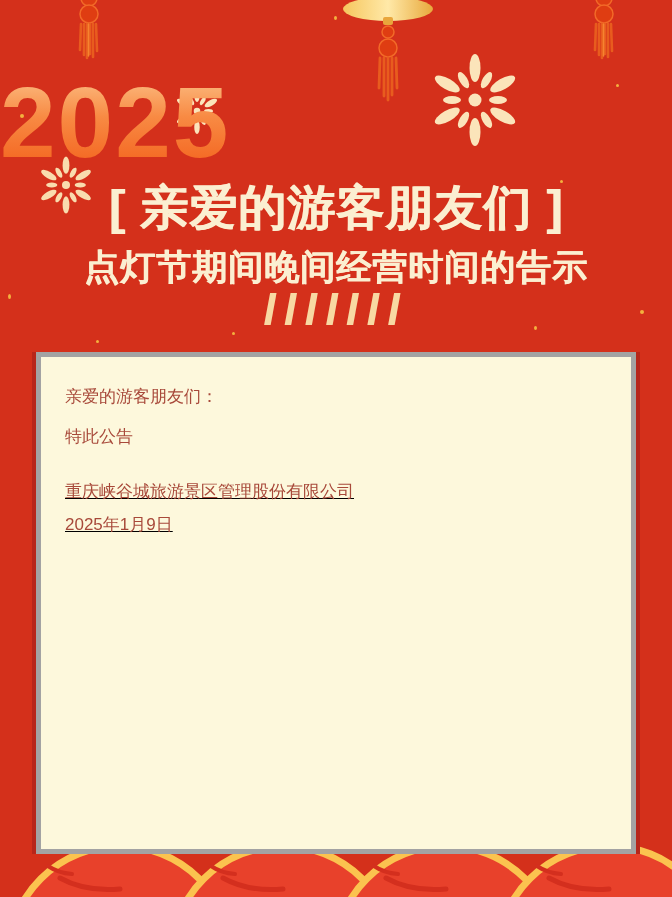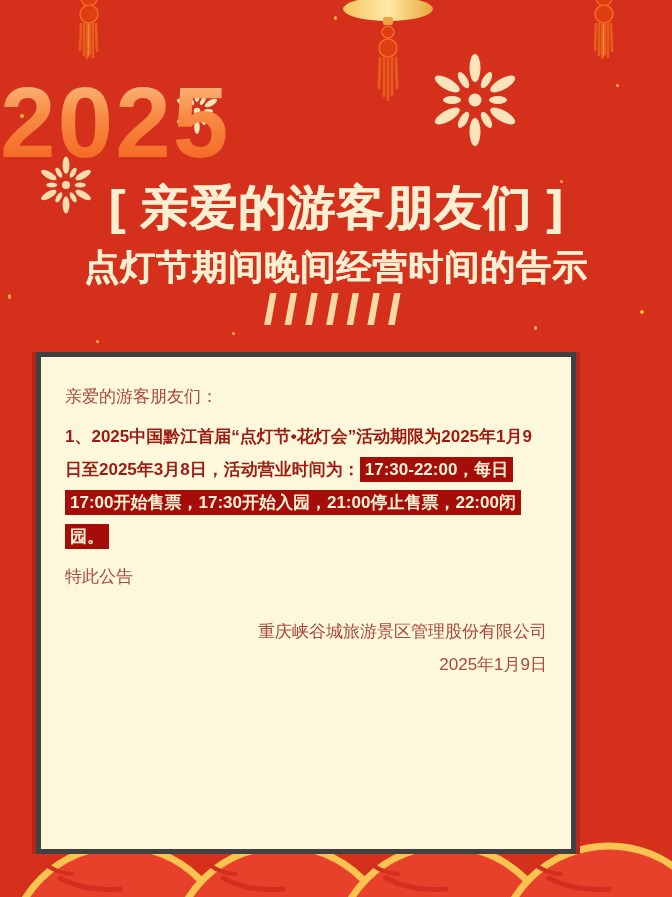--- a/index.html
+++ b/index.html
@@ -28,39 +28,39 @@
     font-size:35px;font-weight:900;color:#FBEFD1;letter-spacing:1px;
     text-shadow:0.8px 0 0 #FBEFD1;
   }
   .slashes{
     position:absolute;top:286px;left:0;width:100%;text-align:center;z-index:3;
     font-size:42px;font-weight:900;color:#F8D9A3;letter-spacing:9px;
     text-shadow:1.5px 0 0 #F8D9A3;
   }
 
   .notice-box{
-    position:absolute;left:36px;top:352px;width:540px;height:502px;
+    position:absolute;left:36px;top:352px;width:600px;height:502px;
     box-sizing:border-box;z-index:2;
     background:#FDF8DC;
-    border:5px solid #404040;
+    border:5px solid #a3a3a3;
     box-shadow:4px 0 0 #B7261A,-4px 0 0 #B7261A;
     padding:16px 24px 10px 24px;
   }
   .notice-box p{
     margin:7px 0;font-size:17px;line-height:1.95;color:#A8493A;
   }
   .notice-box p.emph{
     color:#9E190F;font-weight:700;
   }
   .highlight{
     background:#A50D08;color:#FCF3D6;font-weight:700;
     padding:3px 5px;
     -webkit-box-decoration-break:clone;box-decoration-break:clone;
   }
-  .signature{margin-top:22px;text-align:right;}
+  .signature{margin-top:22px;text-decoration:underline;}
   .signature p{margin:0;}
 
   .speckle{position:absolute;border-radius:50%;background:#F3B13E;z-index:1;}
 </style>
 </head>
 <body>
 
 <svg class="deco-svg" width="672" height="360" viewBox="0 0 672 360">
   <defs>
     <linearGradient id="goldGrad" x1="0" y1="0" x2="1" y2="0">
@@ -143,21 +143,20 @@
 <div class="speckle" style="left:534px;top:326px;width:3px;height:4px;"></div>
 <div class="speckle" style="left:560px;top:180px;width:3px;height:3px;"></div>
 
 <div class="year">2025</div>
 <div class="title">[ 亲爱的游客朋友们 ]</div>
 <div class="subtitle">点灯节期间晚间经营时间的告示</div>
 <div class="slashes">///////</div>
 
 <div class="notice-box">
   <p>亲爱的游客朋友们：</p>
-  <p class="emph"><span>1、2025中国黔江首届“点灯节•花灯会”活动期限为2025年1月9日至2025年3月8日，活动营业时间为：</span><span class="highlight">17:30-22:00，每日17:00开始售票，17:30开始入园，21:00停止售票，22:00闭园。</span></p>
   <p>特此公告</p>
   <div class="signature">
     <p>重庆峡谷城旅游景区管理股份有限公司</p>
     <p>2025年1月9日</p>
   </div>
 </div>
 
 <svg class="frieze" width="672" height="57" viewBox="0 0 672 57">
   <g>
     <circle cx="120" cy="118" r="112" fill="#E8412B" stroke="#FBC34F" stroke-width="7"></circle>

